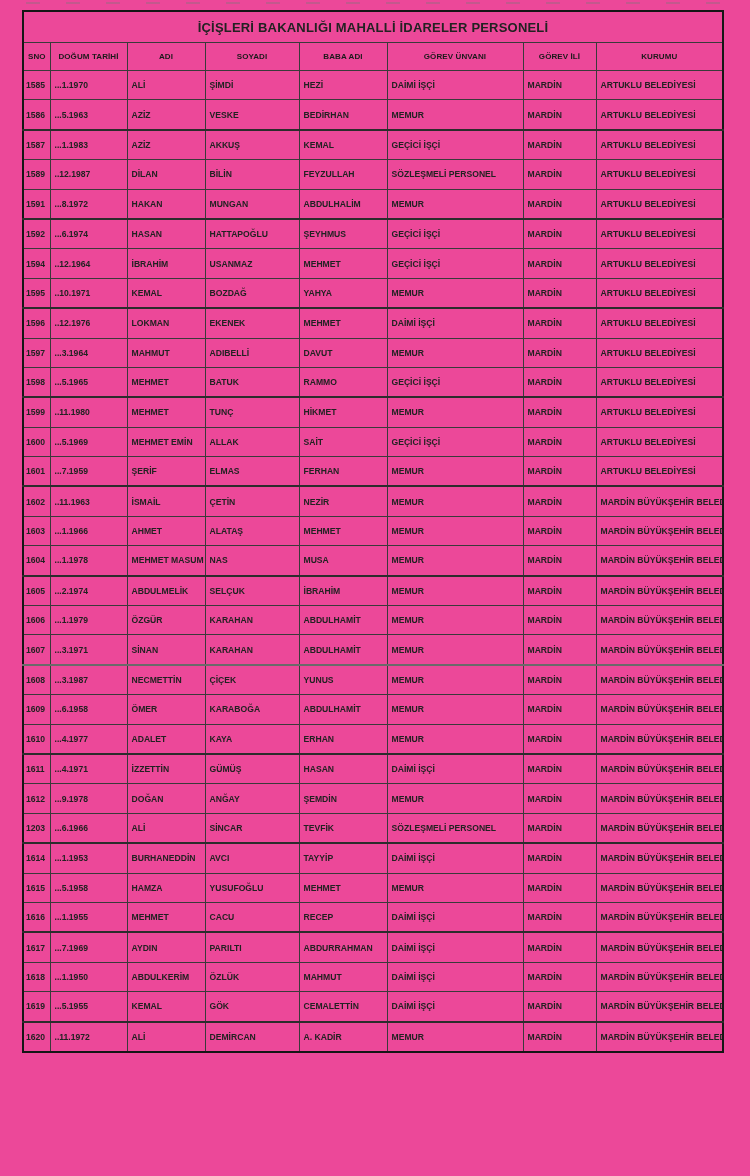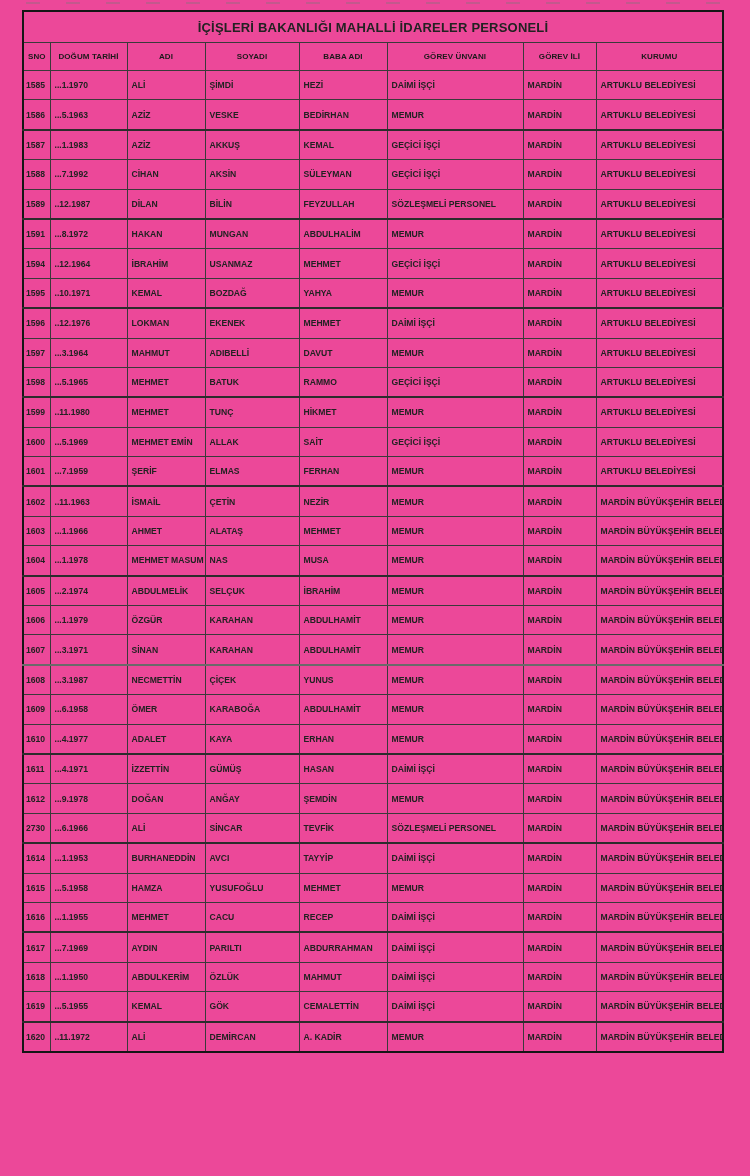--- a/index.html
+++ b/index.html
@@ -129,50 +129,50 @@
           <td class="c0">1587</td>
           <td class="c1">...1.1983</td>
           <td class="c2">AZİZ</td>
           <td class="c3">AKKUŞ</td>
           <td class="c4">KEMAL</td>
           <td class="c5">GEÇİCİ İŞÇİ</td>
           <td class="c6">MARDİN</td>
           <td class="c7">ARTUKLU BELEDİYESİ</td>
         </tr>
         <tr>
-          <td class="c0">1588</td>
-          <td class="c1">...7.1992</td>
-          <td class="c2">CİHAN</td>
-          <td class="c3">AKSİN</td>
-          <td class="c4">SÜLEYMAN</td>
-          <td class="c5">GEÇİCİ İŞÇİ</td>
-          <td class="c6">MARDİN</td>
-          <td class="c7">ARTUKLU BELEDİYESİ</td>
-        </tr>
-        <tr>
           <td class="c0">1589</td>
           <td class="c1">..12.1987</td>
           <td class="c2">DİLAN</td>
           <td class="c3">BİLİN</td>
           <td class="c4">FEYZULLAH</td>
           <td class="c5">SÖZLEŞMELİ PERSONEL</td>
           <td class="c6">MARDİN</td>
           <td class="c7">ARTUKLU BELEDİYESİ</td>
         </tr>
         <tr>
           <td class="c0">1591</td>
           <td class="c1">...8.1972</td>
           <td class="c2">HAKAN</td>
           <td class="c3">MUNGAN</td>
           <td class="c4">ABDULHALİM</td>
           <td class="c5">MEMUR</td>
           <td class="c6">MARDİN</td>
           <td class="c7">ARTUKLU BELEDİYESİ</td>
         </tr>
         <tr>
+          <td class="c0">1592</td>
+          <td class="c1">...6.1974</td>
+          <td class="c2">HASAN</td>
+          <td class="c3">HATTAPOĞLU</td>
+          <td class="c4">ŞEYHMUS</td>
+          <td class="c5">GEÇİCİ İŞÇİ</td>
+          <td class="c6">MARDİN</td>
+          <td class="c7">ARTUKLU BELEDİYESİ</td>
+        </tr>
+        <tr>
           <td class="c0">1594</td>
           <td class="c1">..12.1964</td>
           <td class="c2">İBRAHİM</td>
           <td class="c3">USANMAZ</td>
           <td class="c4">MEHMET</td>
           <td class="c5">GEÇİCİ İŞÇİ</td>
           <td class="c6">MARDİN</td>
           <td class="c7">ARTUKLU BELEDİYESİ</td>
         </tr>
         <tr>
@@ -349,21 +349,21 @@
           <td class="c0">1612</td>
           <td class="c1">...9.1978</td>
           <td class="c2">DOĞAN</td>
           <td class="c3">ANĞAY</td>
           <td class="c4">ŞEMDİN</td>
           <td class="c5">MEMUR</td>
           <td class="c6">MARDİN</td>
           <td class="c7">MARDİN BÜYÜKŞEHİR BELEDİYESİ</td>
         </tr>
         <tr>
-          <td class="c0">2730</td>
+          <td class="c0">1203</td>
           <td class="c1">...6.1966</td>
           <td class="c2">ALİ</td>
           <td class="c3">SİNCAR</td>
           <td class="c4">TEVFİK</td>
           <td class="c5">SÖZLEŞMELİ PERSONEL</td>
           <td class="c6">MARDİN</td>
           <td class="c7">MARDİN BÜYÜKŞEHİR BELEDİYESİ</td>
         </tr>
         <tr>
           <td class="c0">1614</td>

